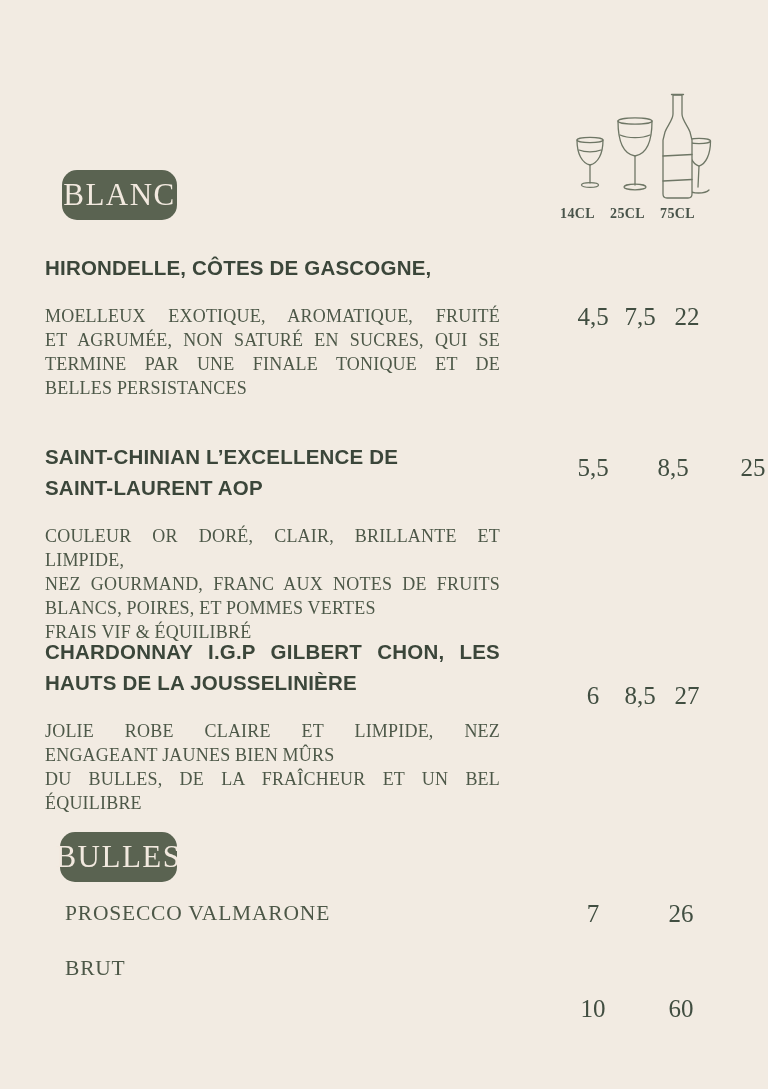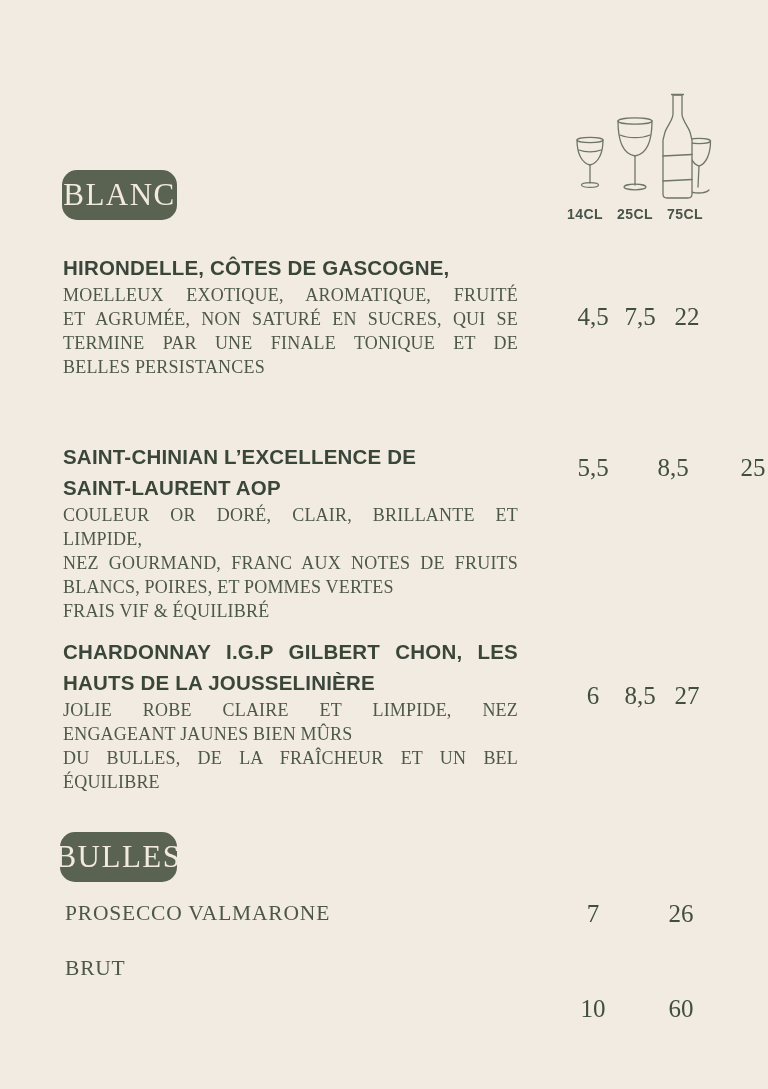--- a/index.html
+++ b/index.html
@@ -12,30 +12,30 @@
     display:flex;align-items:center;justify-content:center;
     font-size:31px;letter-spacing:1.5px;font-family:"Liberation Serif",serif;text-align:right;
   }
   .badge-blanc{left:62px;top:170px;width:115px;height:50px;}
   .badge-bulles{left:60px;top:832px;width:117px;height:50px;}
   .labels{
     position:absolute;left:560px;top:206px;display:flex;
     font-family:"Liberation Sans",sans-serif;font-weight:bold;font-size:14px;
     color:#49544a;letter-spacing:0.4px;
   }
-  .labels span{width:50px;text-align:center;}
-  .item{position:absolute;left:63px;width:455px;color:#4d5848;}
+  .labels span{width:50px;font-family:Liberation Serif, serif;}
+  .item{position:absolute;left:45px;width:455px;color:#4d5848;}
   .item-1{top:252px;}
   .item-2{top:441px;}
   .item-3{top:636px;}
   .title{
     font-family:"Liberation Sans",sans-serif;font-weight:bold;font-size:20.5px;
     line-height:31px;color:#3b463a;letter-spacing:0.2px;
   }
-  .desc{margin-top:0;font-size:18px;line-height:24px;letter-spacing:0.2px;}
+  .desc{margin-top:21px;font-size:18px;line-height:24px;letter-spacing:0.2px;}
   .jl{text-align:justify;text-align-last:justify;}
   .prices{
     position:absolute;left:570px;display:flex;font-size:25px;line-height:30px;
     color:#414e41;font-family:"Liberation Serif",serif;
   }
   .prices-1{top:302px;}
   .prices-2{top:453px;gap:33px;}
   .prices-3{top:681px;}
   .prices-4{top:899px;}
   .prices-5{top:994px;}

